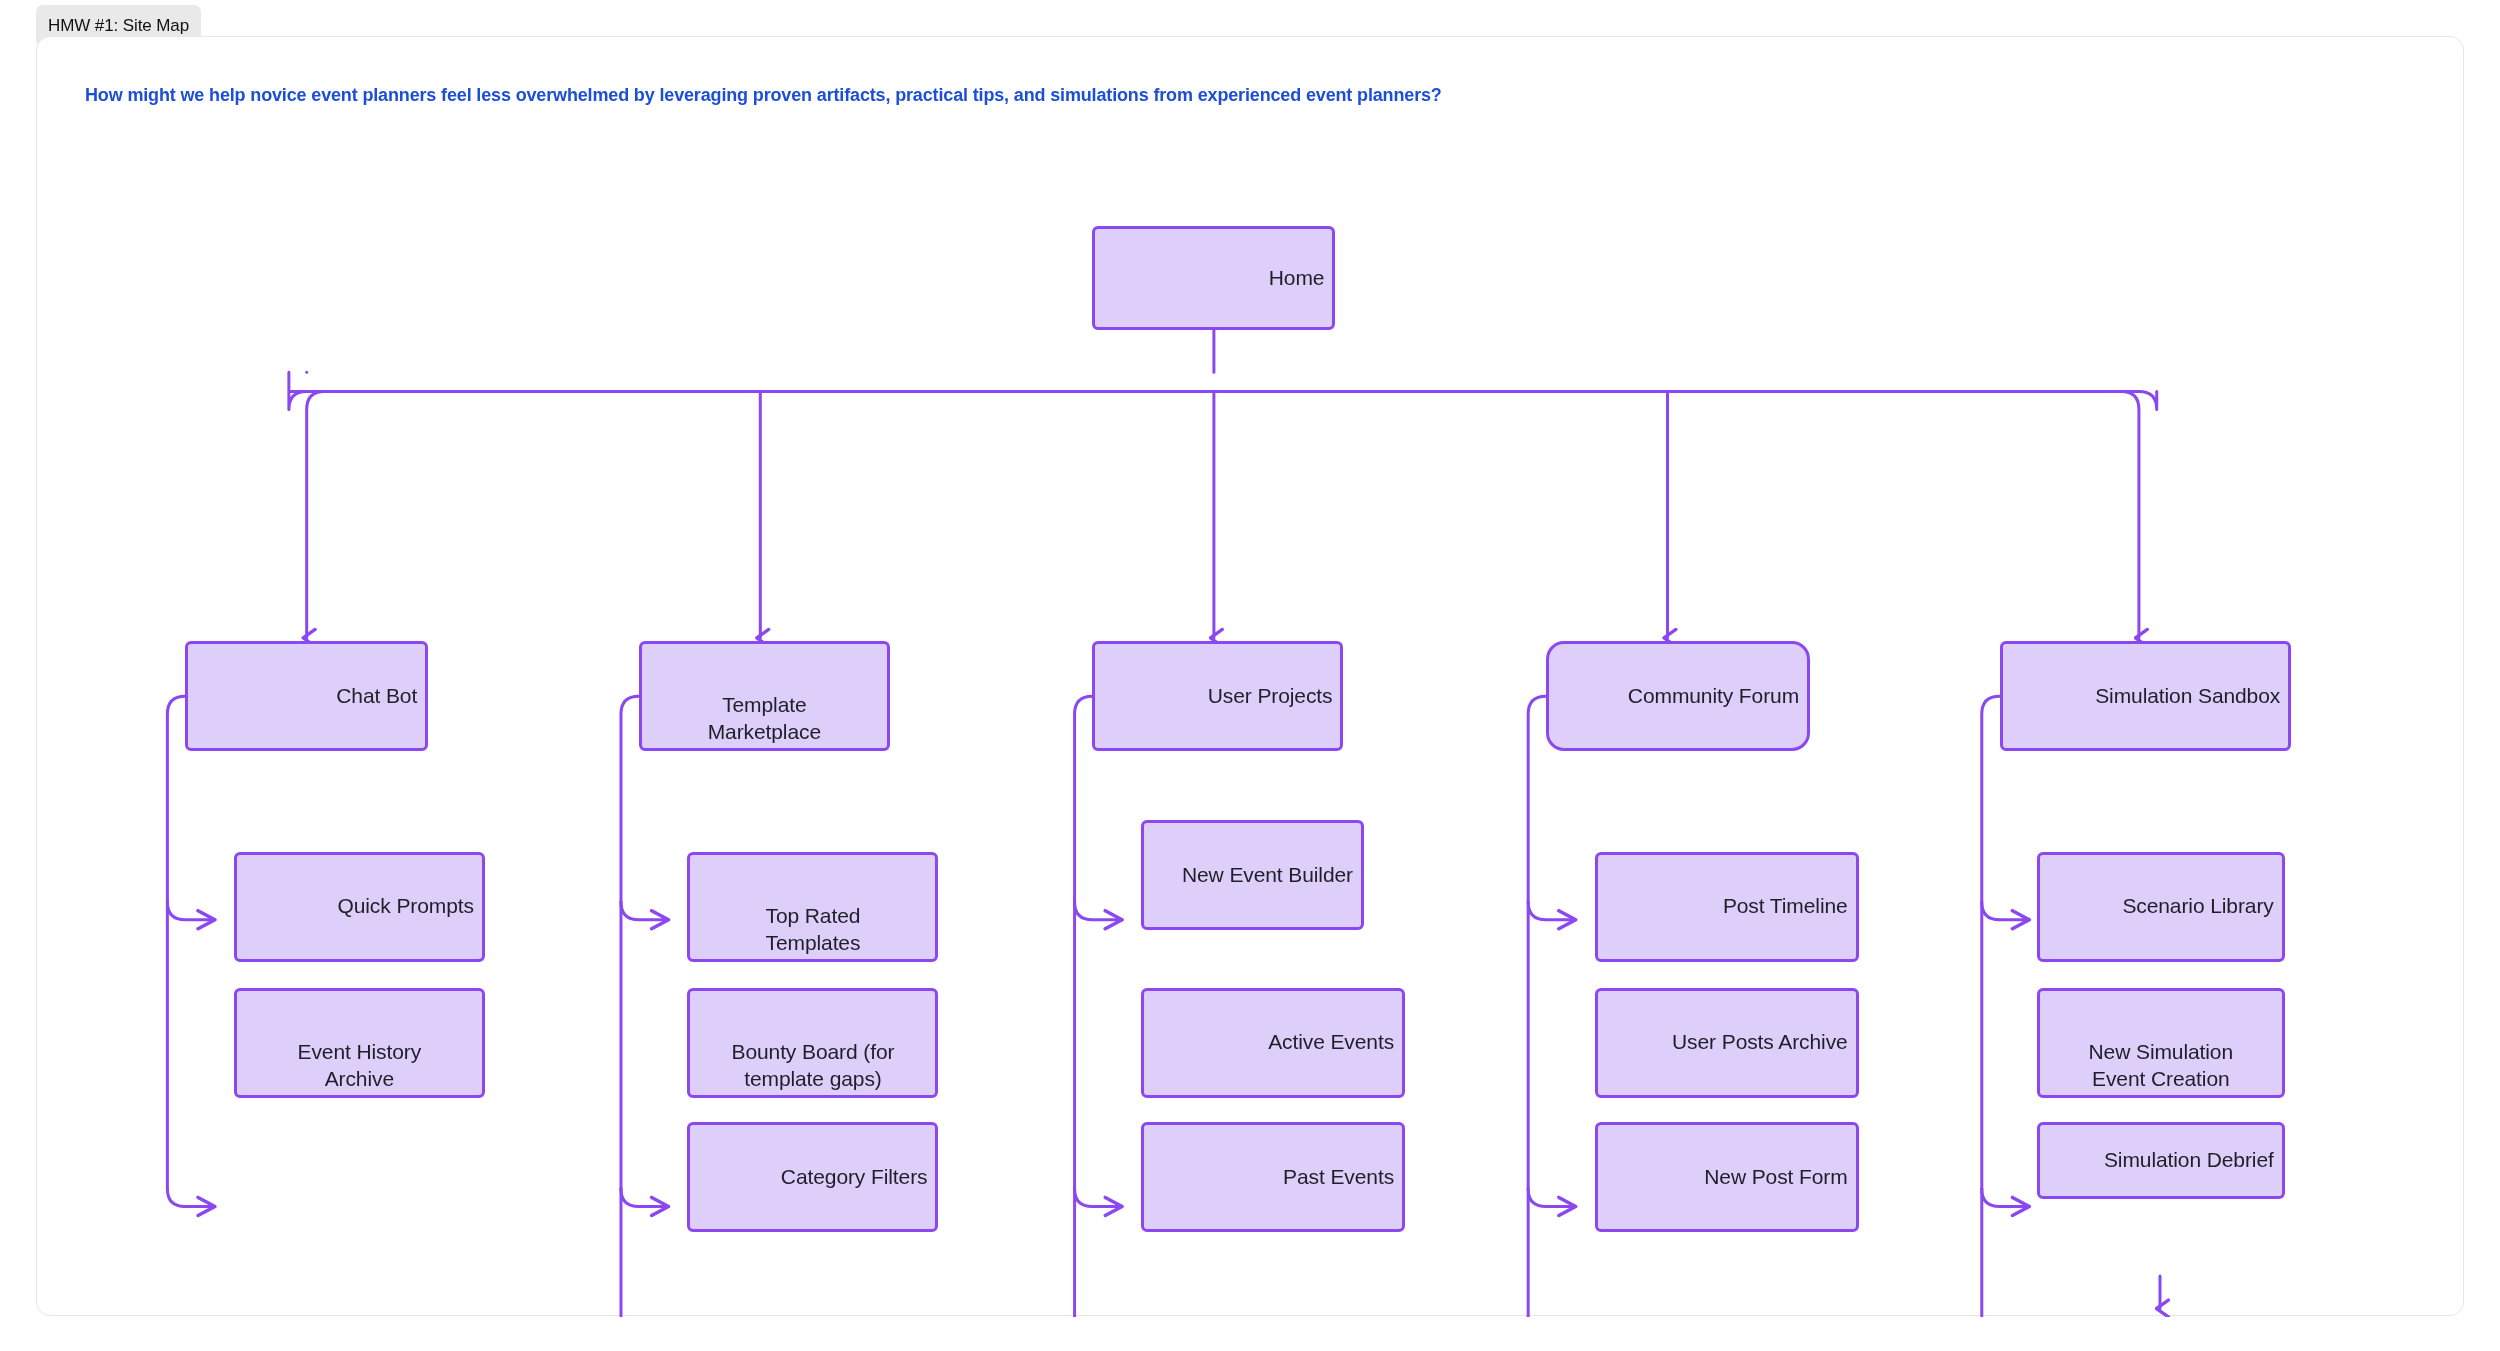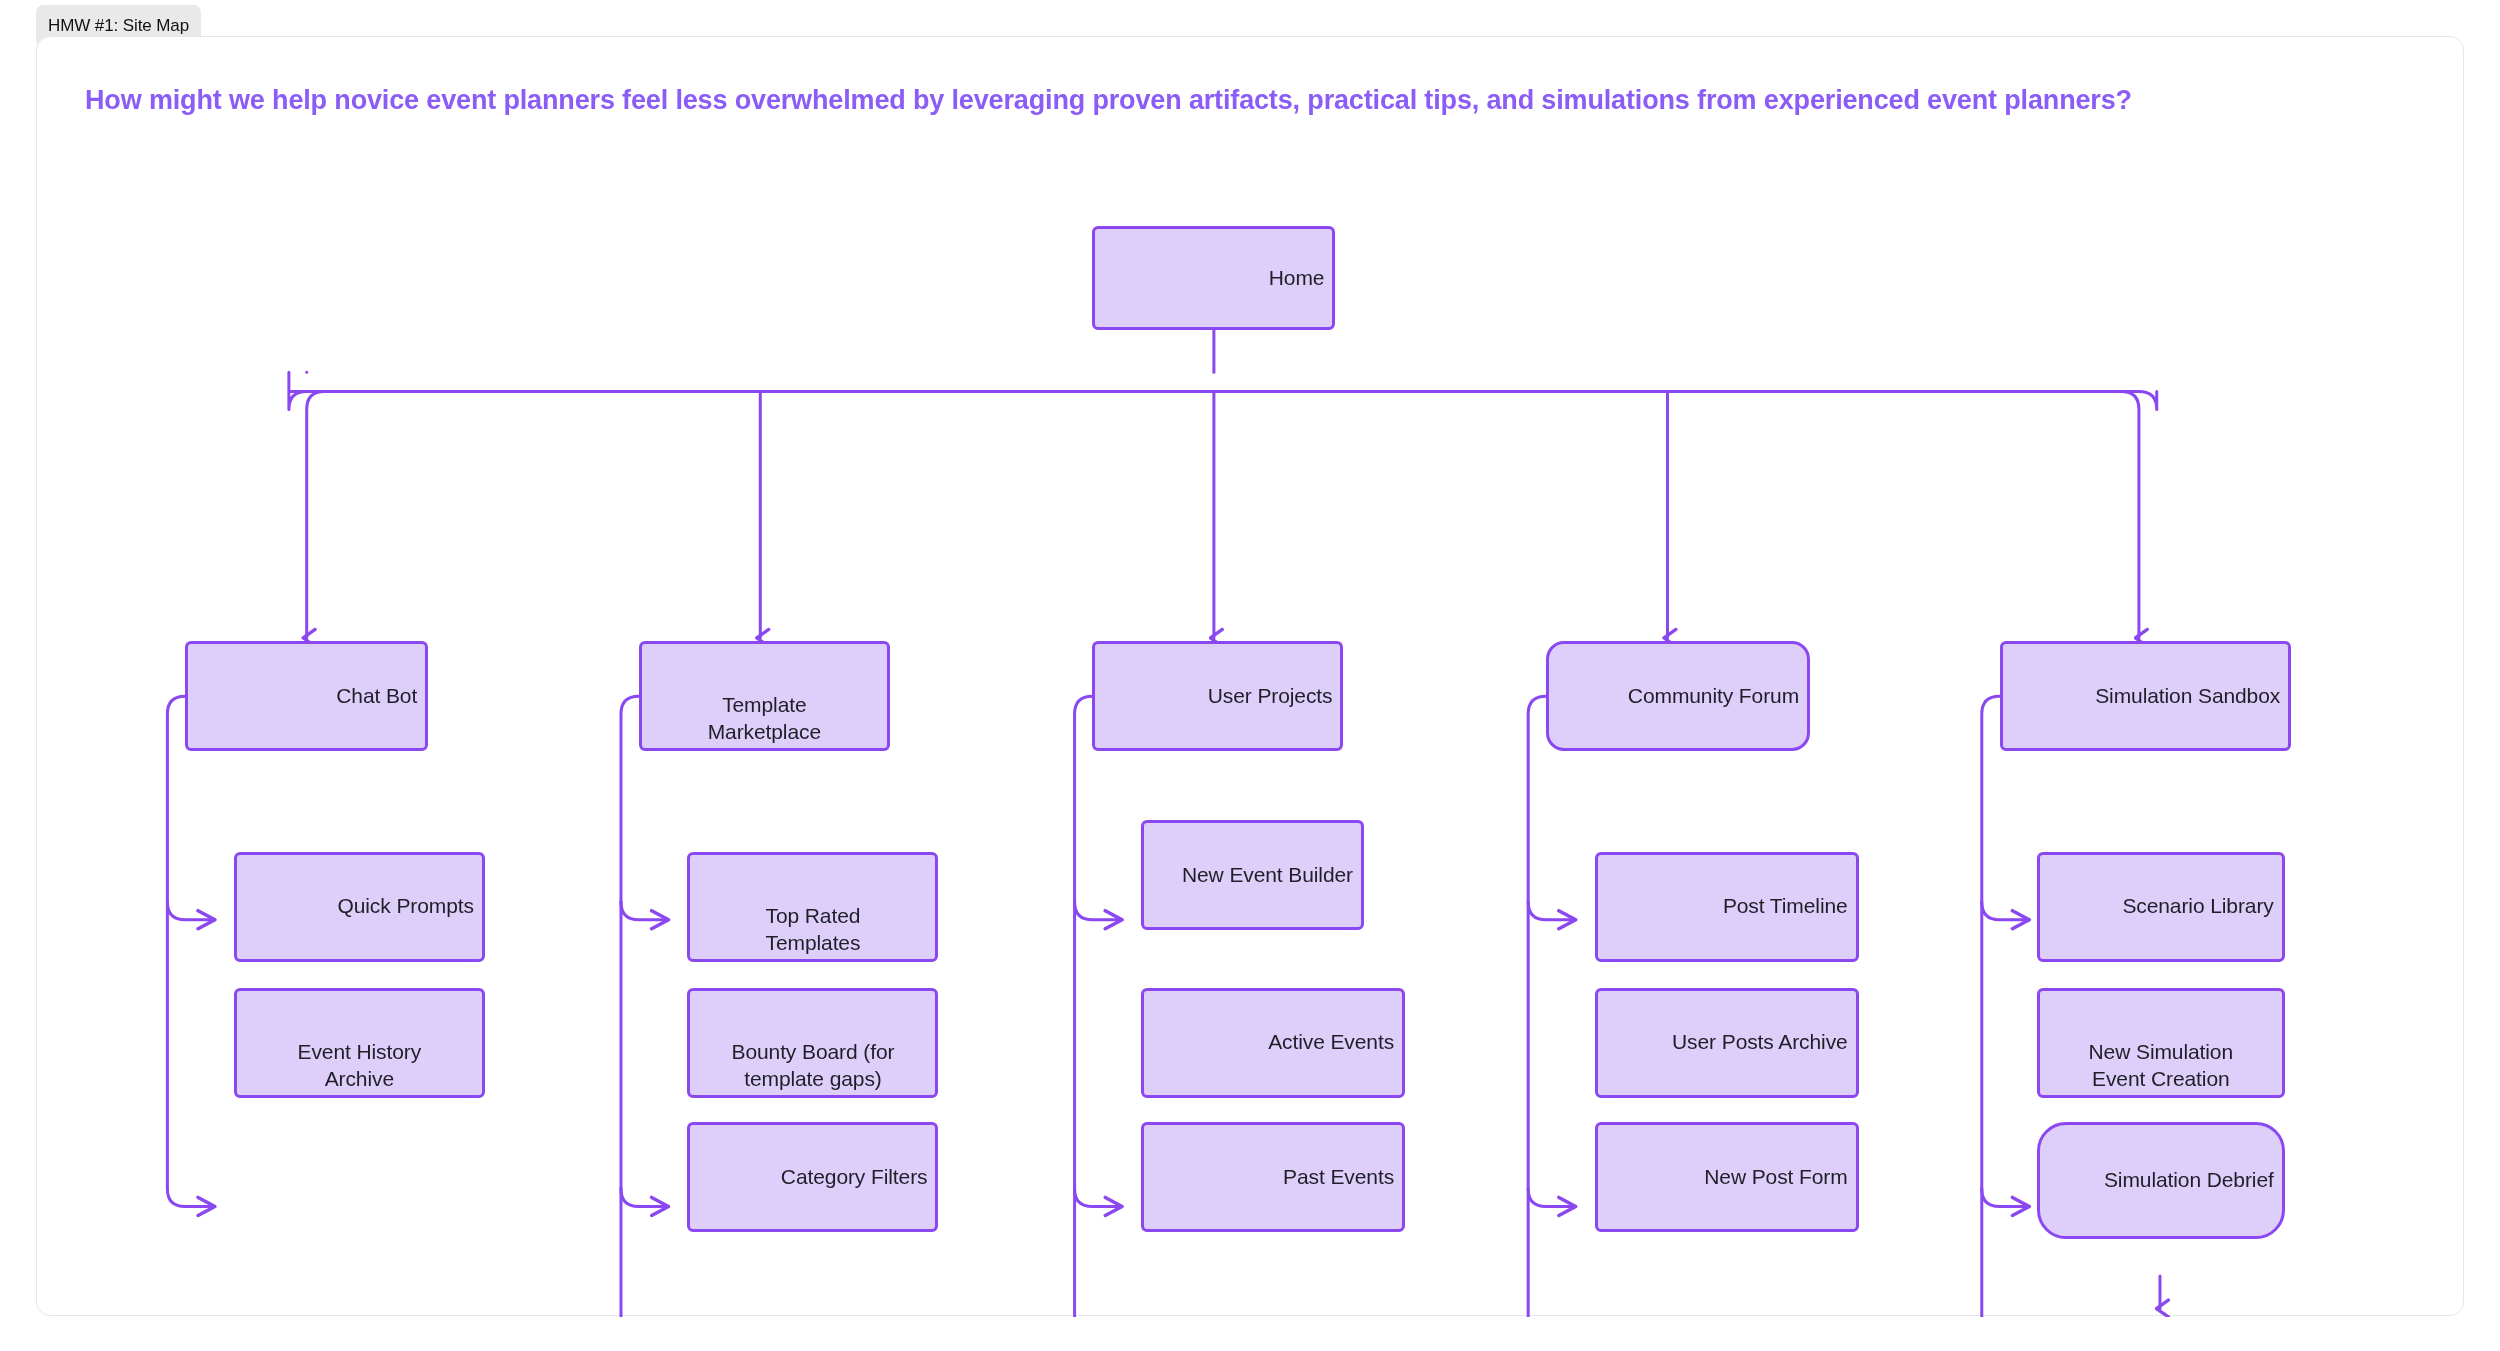--- a/index.html
+++ b/index.html
@@ -51,23 +51,23 @@
     border: 1.5px solid #e6e6e6;
     border-radius: 14px;
     box-sizing: border-box;
   }
 
   
   .hmw-heading {
     position: absolute;
     left: 48px;
     top: 48px;
-    font-size: 27px;
+    font-size: 18px;
     font-weight: bold;
-    color: #8b5cf6;
+    color: #1d4ed8;
     letter-spacing: -0.15px;
     white-space: nowrap;
   }
 
   
   .diagram {
     position: absolute;
     left: 0;
     top: 0;
     width: 2428px;
@@ -239,18 +239,18 @@
     <div class="node" style="left: 1962.6px; top: 604.08px; width: 291.6px; height: 110.16px;">
       <span>Simulation Sandbox</span>
     </div>
     <div class="node" style="left: 1999.86px; top: 814.68px; width: 247.86px; height: 110.16px;">
       <span>Scenario Library</span>
     </div>
     <div class="node" style="left: 1999.86px; top: 950.76px; width: 247.86px; height: 110.16px; flex-direction: column;">
       <span>New Simulation</span>
       <span>Event Creation</span>
     </div>
-    <div class="node" style="left: 1999.86px; top: 1085.22px; width: 247.86px; height: 117px; border-radius: 29px;">
+    <div class="node" style="left: 1999.86px; top: 1085.22px; width: 247.86px; height: 77px;">
       <span>Simulation Debrief</span>
     </div>
 
   </div>
 </div>
 
 </body></html>

